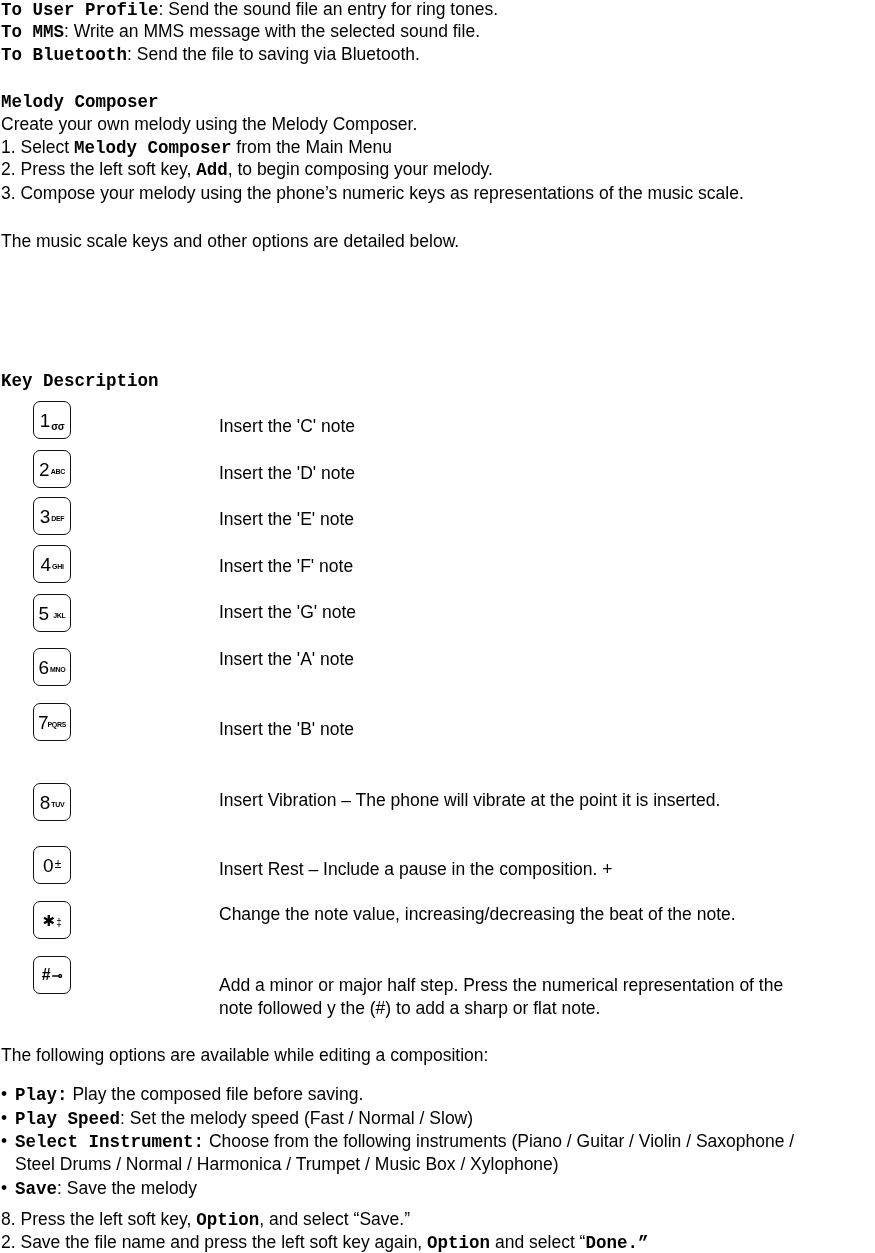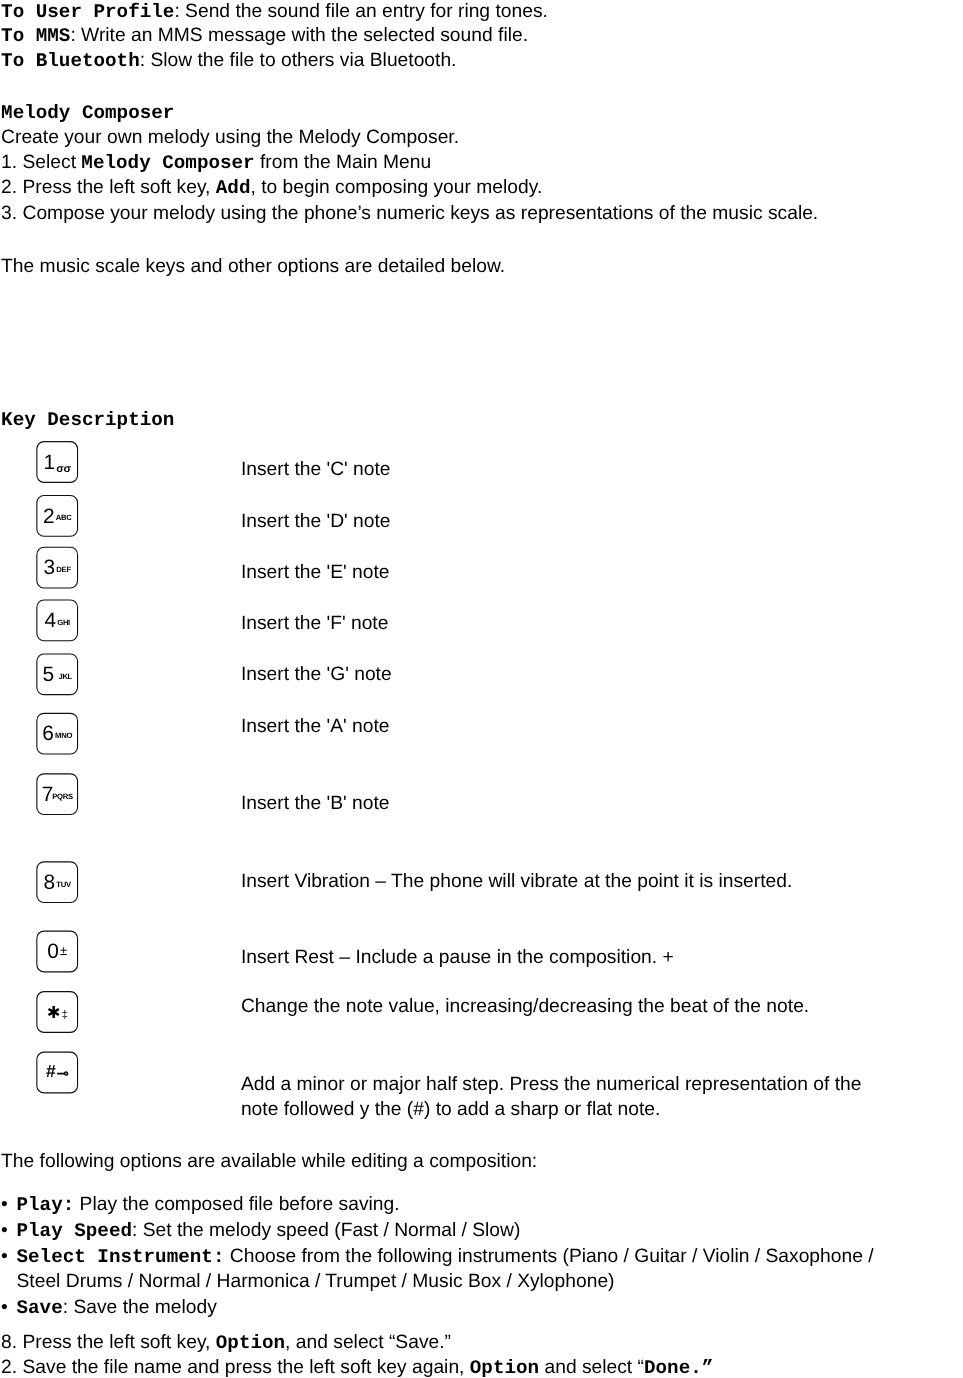--- a/index.html
+++ b/index.html
@@ -14,21 +14,21 @@
   .key .sub { font-size: 7px; font-weight: bold; margin-left: 2px; margin-top: 5px; letter-spacing: -0.3px; }
   .desc { position: absolute; left: 219px; white-space: nowrap; line-height: 23px; text-align: right; }
   .bullet { position: absolute; left: 1px; line-height: 22px; white-space: nowrap; margin-top: 16px; }
   .bullet .dot { display: inline-block; width: 14px; }
 </style>
 </head>
 <body>
 
 <div class="line" style="top:-2px"><b>To User Profile</b><span>: Send the sound file an entry for ring tones.</span></div>
 <div class="line" style="top:20px"><b>To MMS</b><span>: Write an MMS message with the selected sound file.</span></div>
-<div class="line" style="top:43px"><b>To Bluetooth</b><span>: Slow the file to others via Bluetooth.</span></div>
+<div class="line" style="top:43px"><b>To Bluetooth</b><span>: Send the file to saving via Bluetooth.</span></div>
 
 <div class="line" style="top:90px"><b>Melody Composer</b></div>
 <div class="line" style="top:113px">Create your own melody using the Melody Composer.</div>
 <div class="line" style="top:136px"><span>1. Select </span><b>Melody Composer</b><span> from the Main Menu</span></div>
 <div class="line" style="top:158px"><span>2. Press the left soft key, </span><b>Add</b><span>, to begin composing your melody.</span></div>
 <div class="line" style="top:182px">3. Compose your melody using the phone’s numeric keys as representations of the music scale.</div>
 <div class="line" style="top:230px">The music scale keys and other options are detailed below.</div>
 
 <div class="line" style="top:369px"><b>Key Description</b></div>
 

